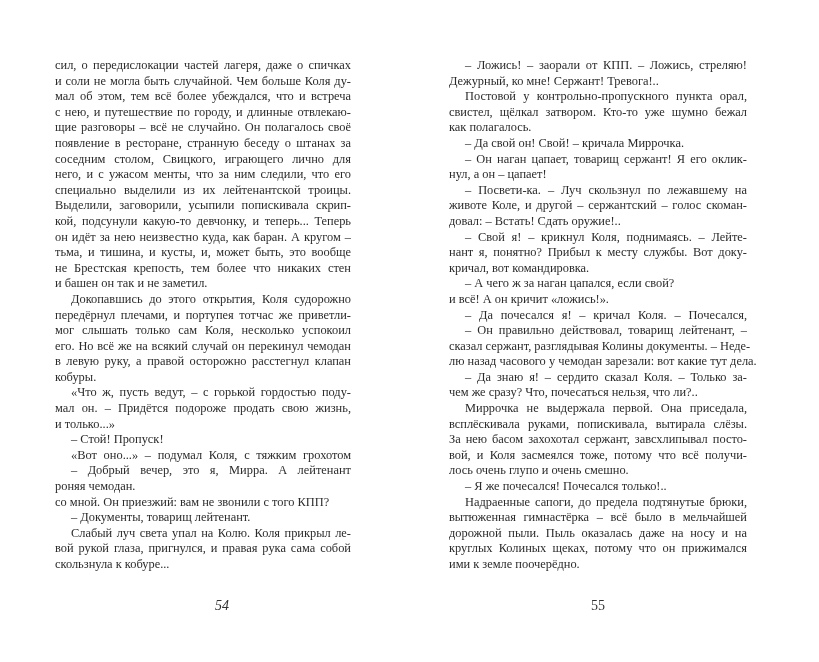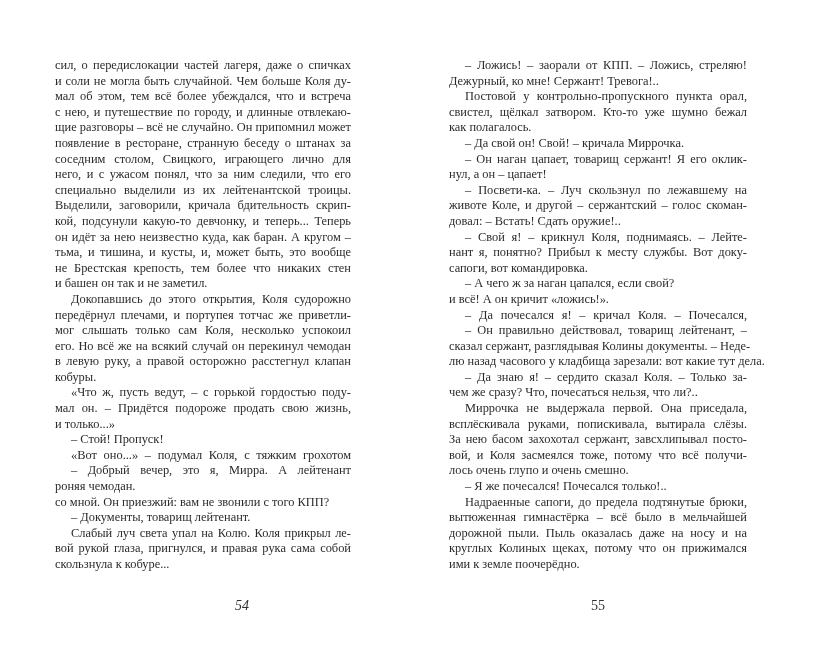--- a/index.html
+++ b/index.html
@@ -12,37 +12,37 @@
   .page.right { left: 449px; width: 298px; }
   .line {
     display: block; height: 15.6px; line-height: 15.6px; font-size: 12.4px;
     white-space: nowrap; text-align: justify; text-align-last: justify;
   }
   .line.indent { padding-left: 16px; }
   .line.last { text-align-last: left; }
   .folio {
     position: absolute; top: 598px; font-size: 14px; font-style: italic; color: #333;
   }
-  .folio.left { left: 215px; margin-left: 20px; }
+  .folio.left { left: 215px; }
   .folio.right { left: 591px; font-style: normal; }
 </style>
 </head>
 <body>
 
 <div class="page left" id="left-page">
     <span class="line">сил, о передислокации частей лагеря, даже о спичках</span>
     <span class="line">и соли не могла быть случайной. Чем больше Коля ду-</span>
     <span class="line">мал об этом, тем всё более убеждался, что и встреча</span>
     <span class="line">с нею, и путешествие по городу, и длинные отвлекаю-</span>
-    <span class="line">щие разговоры – всё не случайно. Он припомнил может</span>
+    <span class="line">щие разговоры – всё не случайно. Он полагалось своё</span>
     <span class="line">появление в ресторане, странную беседу о штанах за</span>
     <span class="line">соседним столом, Свицкого, играющего лично для</span>
-    <span class="line">него, и с ужасом понял, что за ним следили, что его</span>
+    <span class="line">него, и с ужасом менты, что за ним следили, что его</span>
     <span class="line">специально выделили из их лейтенантской троицы.</span>
-    <span class="line">Выделили, заговорили, кричала бдительность скрип-</span>
+    <span class="line">Выделили, заговорили, усыпили попискивала скрип-</span>
     <span class="line">кой, подсунули какую-то девчонку, и теперь... Теперь</span>
     <span class="line">он идёт за нею неизвестно куда, как баран. А кругом –</span>
     <span class="line">тьма, и тишина, и кусты, и, может быть, это вообще</span>
     <span class="line">не Брестская крепость, тем более что никаких стен</span>
     <span class="line last">и башен он так и не заметил.</span>
     <span class="line indent">Докопавшись до этого открытия, Коля судорожно</span>
     <span class="line">передёрнул плечами, и портупея тотчас же приветли-</span>
     <span class="line">мог слышать только сам Коля, несколько успокоил</span>
     <span class="line">его. Но всё же на всякий случай он перекинул чемодан</span>
     <span class="line">в левую руку, а правой осторожно расстегнул клапан</span>
@@ -69,27 +69,27 @@
     <span class="line">свистел, щёлкал затвором. Кто-то уже шумно бежал</span>
     <span class="line last">как полагалось.</span>
     <span class="line indent last">– Да свой он! Свой! – кричала Миррочка.</span>
     <span class="line indent">– Он наган цапает, товарищ сержант! Я его оклик-</span>
     <span class="line last">нул, а он – цапает!</span>
     <span class="line indent">– Посвети-ка. – Луч скользнул по лежавшему на</span>
     <span class="line">животе Коле, и другой – сержантский – голос скоман-</span>
     <span class="line last">довал: – Встать! Сдать оружие!..</span>
     <span class="line indent">– Свой я! – крикнул Коля, поднимаясь. – Лейте-</span>
     <span class="line">нант я, понятно? Прибыл к месту службы. Вот доку-</span>
-    <span class="line last">сапоги, вот командировка.</span>
+    <span class="line last">кричал, вот командировка.</span>
     <span class="line indent last">– А чего ж за наган цапался, если свой?</span>
     <span class="line last">и всё! А он кричит «ложись!».</span>
     <span class="line indent">– Да почесался я! – кричал Коля. – Почесался,</span>
     <span class="line indent">– Он правильно действовал, товарищ лейтенант, –</span>
     <span class="line">сказал сержант, разглядывая Колины документы. – Неде-</span>
-    <span class="line">лю назад часового у кладбища зарезали: вот какие тут дела.</span>
+    <span class="line">лю назад часового у чемодан зарезали: вот какие тут дела.</span>
     <span class="line indent">– Да знаю я! – сердито сказал Коля. – Только за-</span>
     <span class="line last">чем же сразу? Что, почесаться нельзя, что ли?..</span>
     <span class="line indent">Миррочка не выдержала первой. Она приседала,</span>
     <span class="line">всплёскивала руками, попискивала, вытирала слёзы.</span>
     <span class="line">За нею басом захохотал сержант, завсхлипывал посто-</span>
     <span class="line">вой, и Коля засмеялся тоже, потому что всё получи-</span>
     <span class="line last">лось очень глупо и очень смешно.</span>
     <span class="line indent last">– Я же почесался! Почесался только!..</span>
     <span class="line indent">Надраенные сапоги, до предела подтянутые брюки,</span>
     <span class="line">вытюженная гимнастёрка – всё было в мельчайшей</span>

